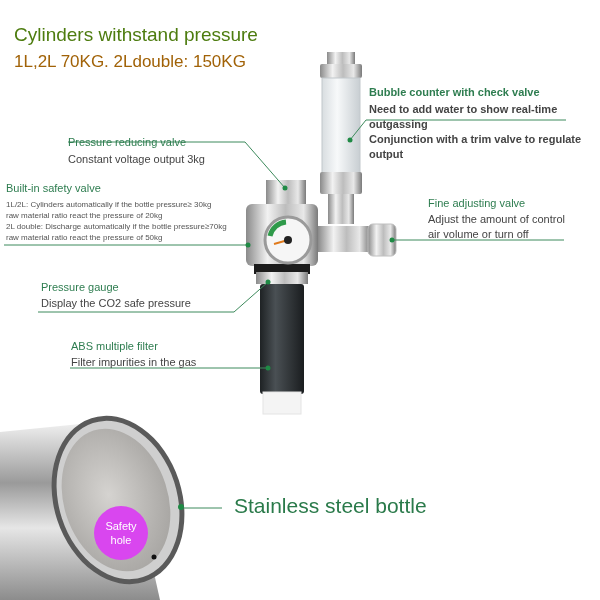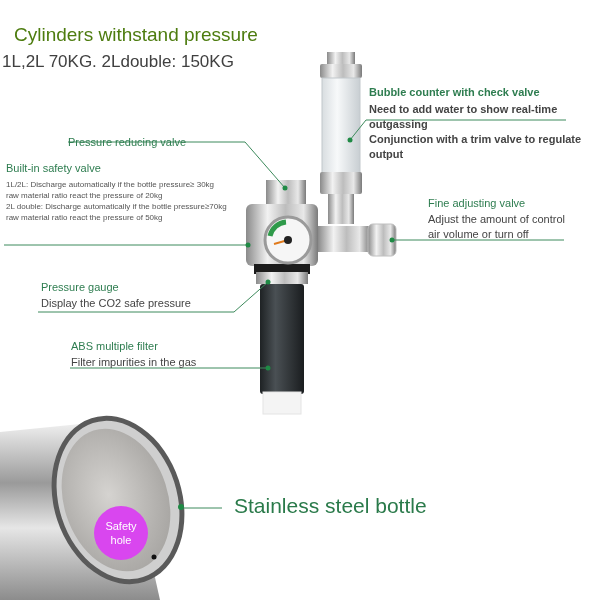--- a/index.html
+++ b/index.html
@@ -1,19 +1,19 @@
 <!DOCTYPE html>
 <html><head>
   <meta charset="utf-8">
   <style>
     html, body { margin:0; padding:0; background:#ffffff; }
     body { width:600px; height:600px; position:relative; overflow:hidden; font-family:"Liberation Sans", sans-serif; }
     .abs { position:absolute; }
     .h-title { left:14px; top:24px; font-size:19px; color:#4d7c0f; }
-    .h-sub { left:2px; top:52px; font-size:17px; color:#404040;text-align:center; }
+    .h-sub { left:14px; top:52px; font-size:17px; color:#a16207;text-align:center; }
     .lbl { font-size:11px; color:#2e7d50; }
     .desc { font-size:11px; color:#444; line-height:15px; }
     .desc-small { font-size:8px; color:#555; line-height:11px; }
     svg.overlay { position:absolute; left:0; top:0; }
     .bottle-label { left:234px; top:494px; font-size:21px; color:#2a7a4a; }
     .safety { left:94px; top:506px; width:54px; height:54px; border-radius:50%; background:#d946ef; color:#fff; font-size:11px; text-align:center; line-height:14px; display:flex; flex-direction:column; justify-content:center; }
   </style>
 </head>
 <body>
 
@@ -112,26 +112,27 @@
 <div class="abs h-sub">1L,2L 70KG. 2Ldouble: 150KG</div>
 
 <div class="abs" style="left:369px; top:86px;font-weight:bold;">
   <div class="lbl">Bubble counter with check valve</div>
   <div class="desc" style="margin-top:4px;">Need to add water to show real-time outgassing</div>
   <div class="desc">Conjunction with a trim valve to regulate output</div>
 </div>
 
 <div class="abs" style="left:68px; top:108px;margin-top:28px;">
   <div class="lbl">Pressure reducing valve</div>
+  <div class="desc" style="margin-top:4px;">Constant voltage output 3kg</div>
 </div>
 
-<div class="abs" style="left:6px; top:162px;">
+<div class="abs" style="left:6px; top:182px;">
   <div class="lbl">Built-in safety valve</div>
   <div style="margin-top:5px;">
-    <div class="desc-small">1L/2L: Discharge automatically if the bottle pressure≥ 30kg</div>
+    <div class="desc-small">1L/2L: Cylinders automatically if the bottle pressure≥ 30kg</div>
     <div class="desc-small">raw material ratio react the pressure of 20kg</div>
     <div class="desc-small">2L double: Discharge automatically if the bottle pressure≥70kg</div>
     <div class="desc-small">raw material ratio react the pressure of 50kg</div>
   </div>
 </div>
 
 <div class="abs" style="left:428px; top:197px;">
   <div class="lbl">Fine adjusting valve</div>
   <div class="desc" style="margin-top:3px;">Adjust the amount of control</div>
   <div class="desc">air volume or turn off</div>

